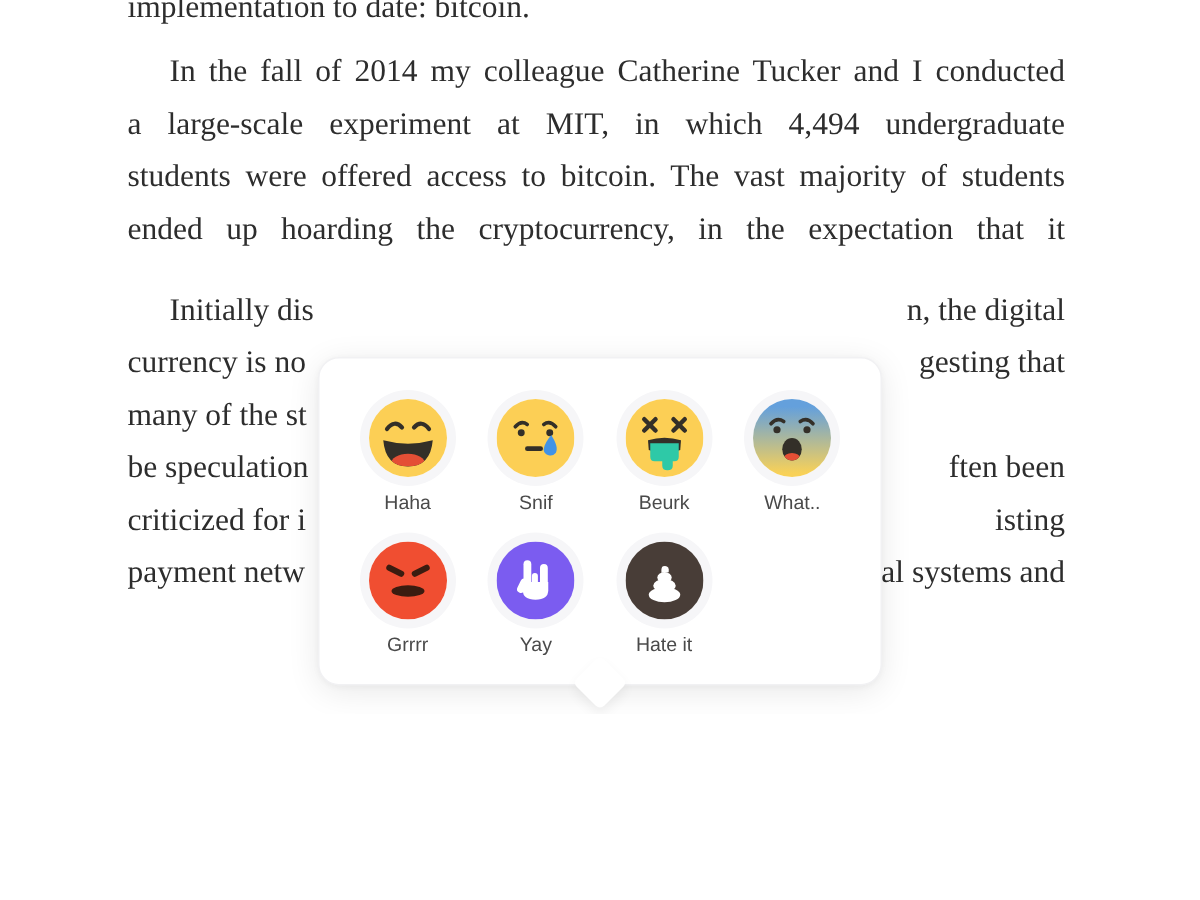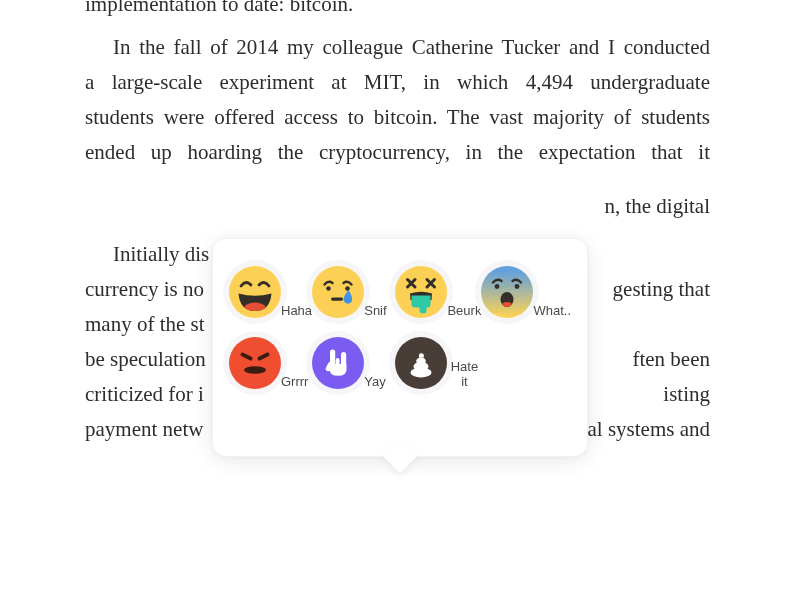--- a/index.html
+++ b/index.html
@@ -7,31 +7,31 @@
         font-family:"Liberation Serif",serif;color:#2d2d2d;}
   .article{position:absolute;left:85px;width:625px;top:0;}
   .line{font-size:21px;line-height:35px;margin:0;}
   .clipped{margin-top:-13px;}
   .para{margin-top:8px;}
   .para2{margin-top:19px;}
   .jline{font-size:21px;line-height:35px;text-align:justify;text-align-last:justify;}
   .jlast{text-align:left;text-align-last:left;}
   .indent{text-indent:28px;}
   .split-line{display:flex;justify-content:space-between;font-size:21px;line-height:35px;}
-  .split-line .lft.indent-frag{padding-left:28px;margin-top:48px;}
+  .split-line .lft.indent-frag{padding-left:28px;}
 
   .popup{position:absolute;left:212px;top:238px;width:376px;height:219px;background:#fff;
          border-radius:14px;border:1px solid #f1f1f3;box-sizing:border-box;
          box-shadow:0 4px 22px rgba(0,0,0,0.09),0 1px 4px rgba(0,0,0,0.04);z-index:5;}
   .tail{position:absolute;left:50%;bottom:-12px;width:26px;height:26px;margin-left:-13px;
         background:#fff;transform:rotate(45deg);border-radius:4px;
         box-shadow:3px 3px 8px rgba(0,0,0,0.06);z-index:4;}
   .grid{position:relative;display:grid;grid-template-columns:repeat(4,1fr);
         padding:27px 16px 0;row-gap:19px;z-index:6;}
-  .cell{display:flex;flex-direction:row;align-items:flex-end;}
+  .cell{display:flex;flex-direction:column;align-items:center;}
   .emoji{width:52px;height:52px;border-radius:50%;box-shadow:0 0 0 6px #f6f6f8;}
   .emoji svg{display:block;}
   .rlabel{font-family:"Liberation Sans",sans-serif;font-size:13px;color:#4a4a4a;
           margin-top:9px;text-align:center;}
 
   .close-btn{position:absolute;left:369px;top:491px;width:62px;height:62px;border-radius:50%;
              background:#f4f4f5;display:flex;align-items:center;justify-content:center;z-index:3;}
   .page-indicator{position:absolute;left:85px;top:512px;font-family:"Liberation Sans",sans-serif;
                   font-size:17px;color:#1d4ed8;}
   .read-time{position:absolute;right:88px;top:536px;font-family:"Liberation Sans",sans-serif;

